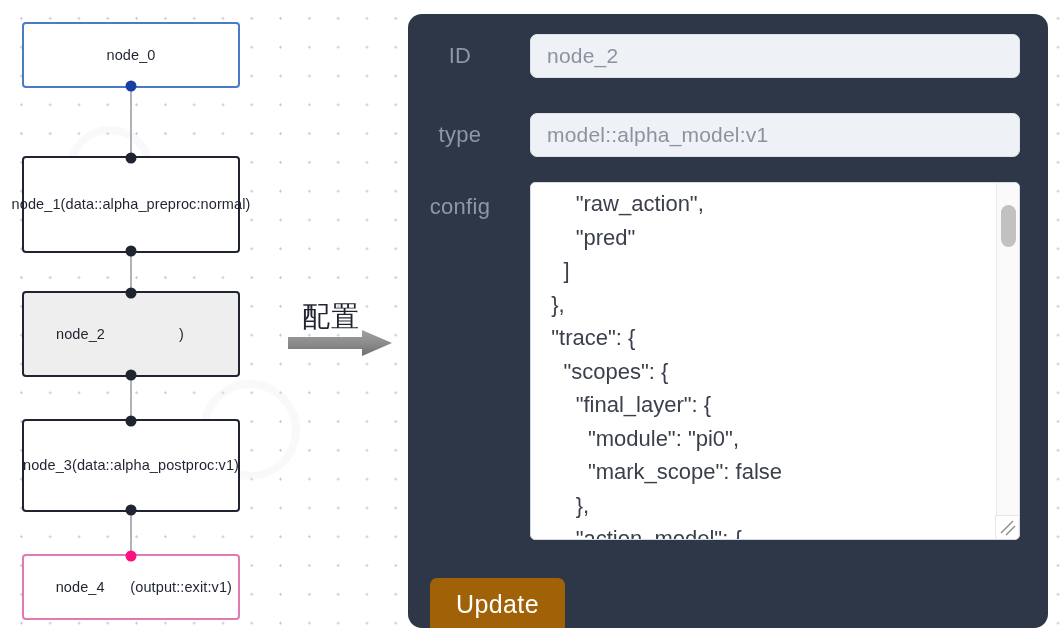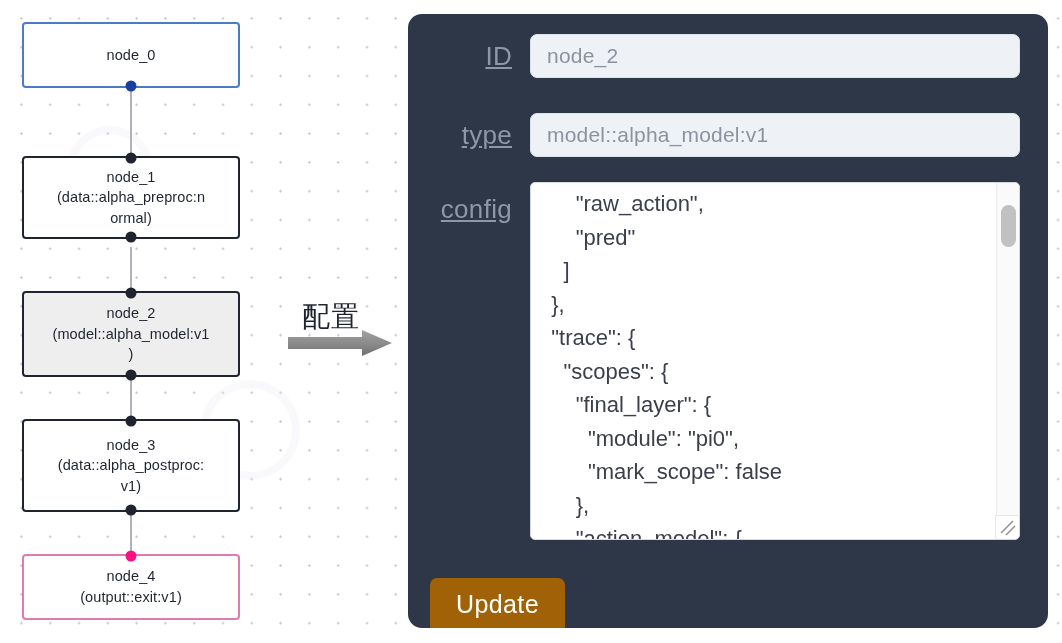--- a/index.html
+++ b/index.html
@@ -38,21 +38,21 @@
   }
 
   
   .node {
     position: absolute;
     box-sizing: border-box;
     background: #ffffff;
     border: 2px solid #1f2430;
     border-radius: 4px;
     display: flex;
-    flex-direction: column;
+    flex-direction: row;
     align-items: center;
     justify-content: center;
     text-align: center;
     color: #1f2430;
     font-size: 14.5px;
     line-height: 1.42;
     letter-spacing: .1px;
     padding: 8px 6px;
   }
   .node .ln { display: block; width: 100%; }
@@ -120,27 +120,26 @@
   }
   .field-row {
     position: absolute;
     display: flex;
     align-items: center;
     left: 0;
     width: 100%;
   }
   .field-label {
     width: 122px;
-    text-align: right;
+    text-align: center;
     padding-right: 18px;
     box-sizing: border-box;
     color: #8d97a6;
-    font-size: 26px;
+    font-size: 22px;
     letter-spacing: .3px;
-    text-decoration: underline;
   }
   .text-input {
     box-sizing: border-box;
     background: #eef1f5;
     border: 1px solid #dfe3e9;
     border-radius: 7px;
     height: 44px;
     width: 490px;
     display: flex;
     align-items: center;
@@ -238,31 +237,30 @@
     <div class="edge" style="top:88px;height:68px;"></div>
     <div class="edge" style="top:247px;height:49px;"></div>
     <div class="edge" style="top:377px;height:42px;"></div>
     <div class="edge" style="top:512px;height:42px;"></div>
 
     <div class="node accent-blue" style="left:22px;top:22px;width:218px;height:66px;">
       <span class="ln">node_0</span>
       <span class="handle bottom blue"></span>
     </div>
 
-    <div class="node" style="left:22px;top:156px;width:218px;height:83px;">
+    <div class="node" style="left:22px;top:156px;width:218px;height:97px;">
       <span class="ln">node_1</span>
       <span class="ln">(data::alpha_preproc:n</span>
       <span class="ln">ormal)</span>
       <span class="handle top"></span>
       <span class="handle bottom"></span>
     </div>
 
     <div class="node selected" style="left:22px;top:291px;width:218px;height:86px;">
       <span class="ln">node_2</span>
-      <span class="ln">(model::alpha_model:v1</span>
       <span class="ln">)</span>
       <span class="handle top"></span>
       <span class="handle bottom"></span>
     </div>
 
     <div class="node" style="left:22px;top:419px;width:218px;height:93px;">
       <span class="ln">node_3</span>
       <span class="ln">(data::alpha_postproc:</span>
       <span class="ln">v1)</span>
       <span class="handle top"></span>

